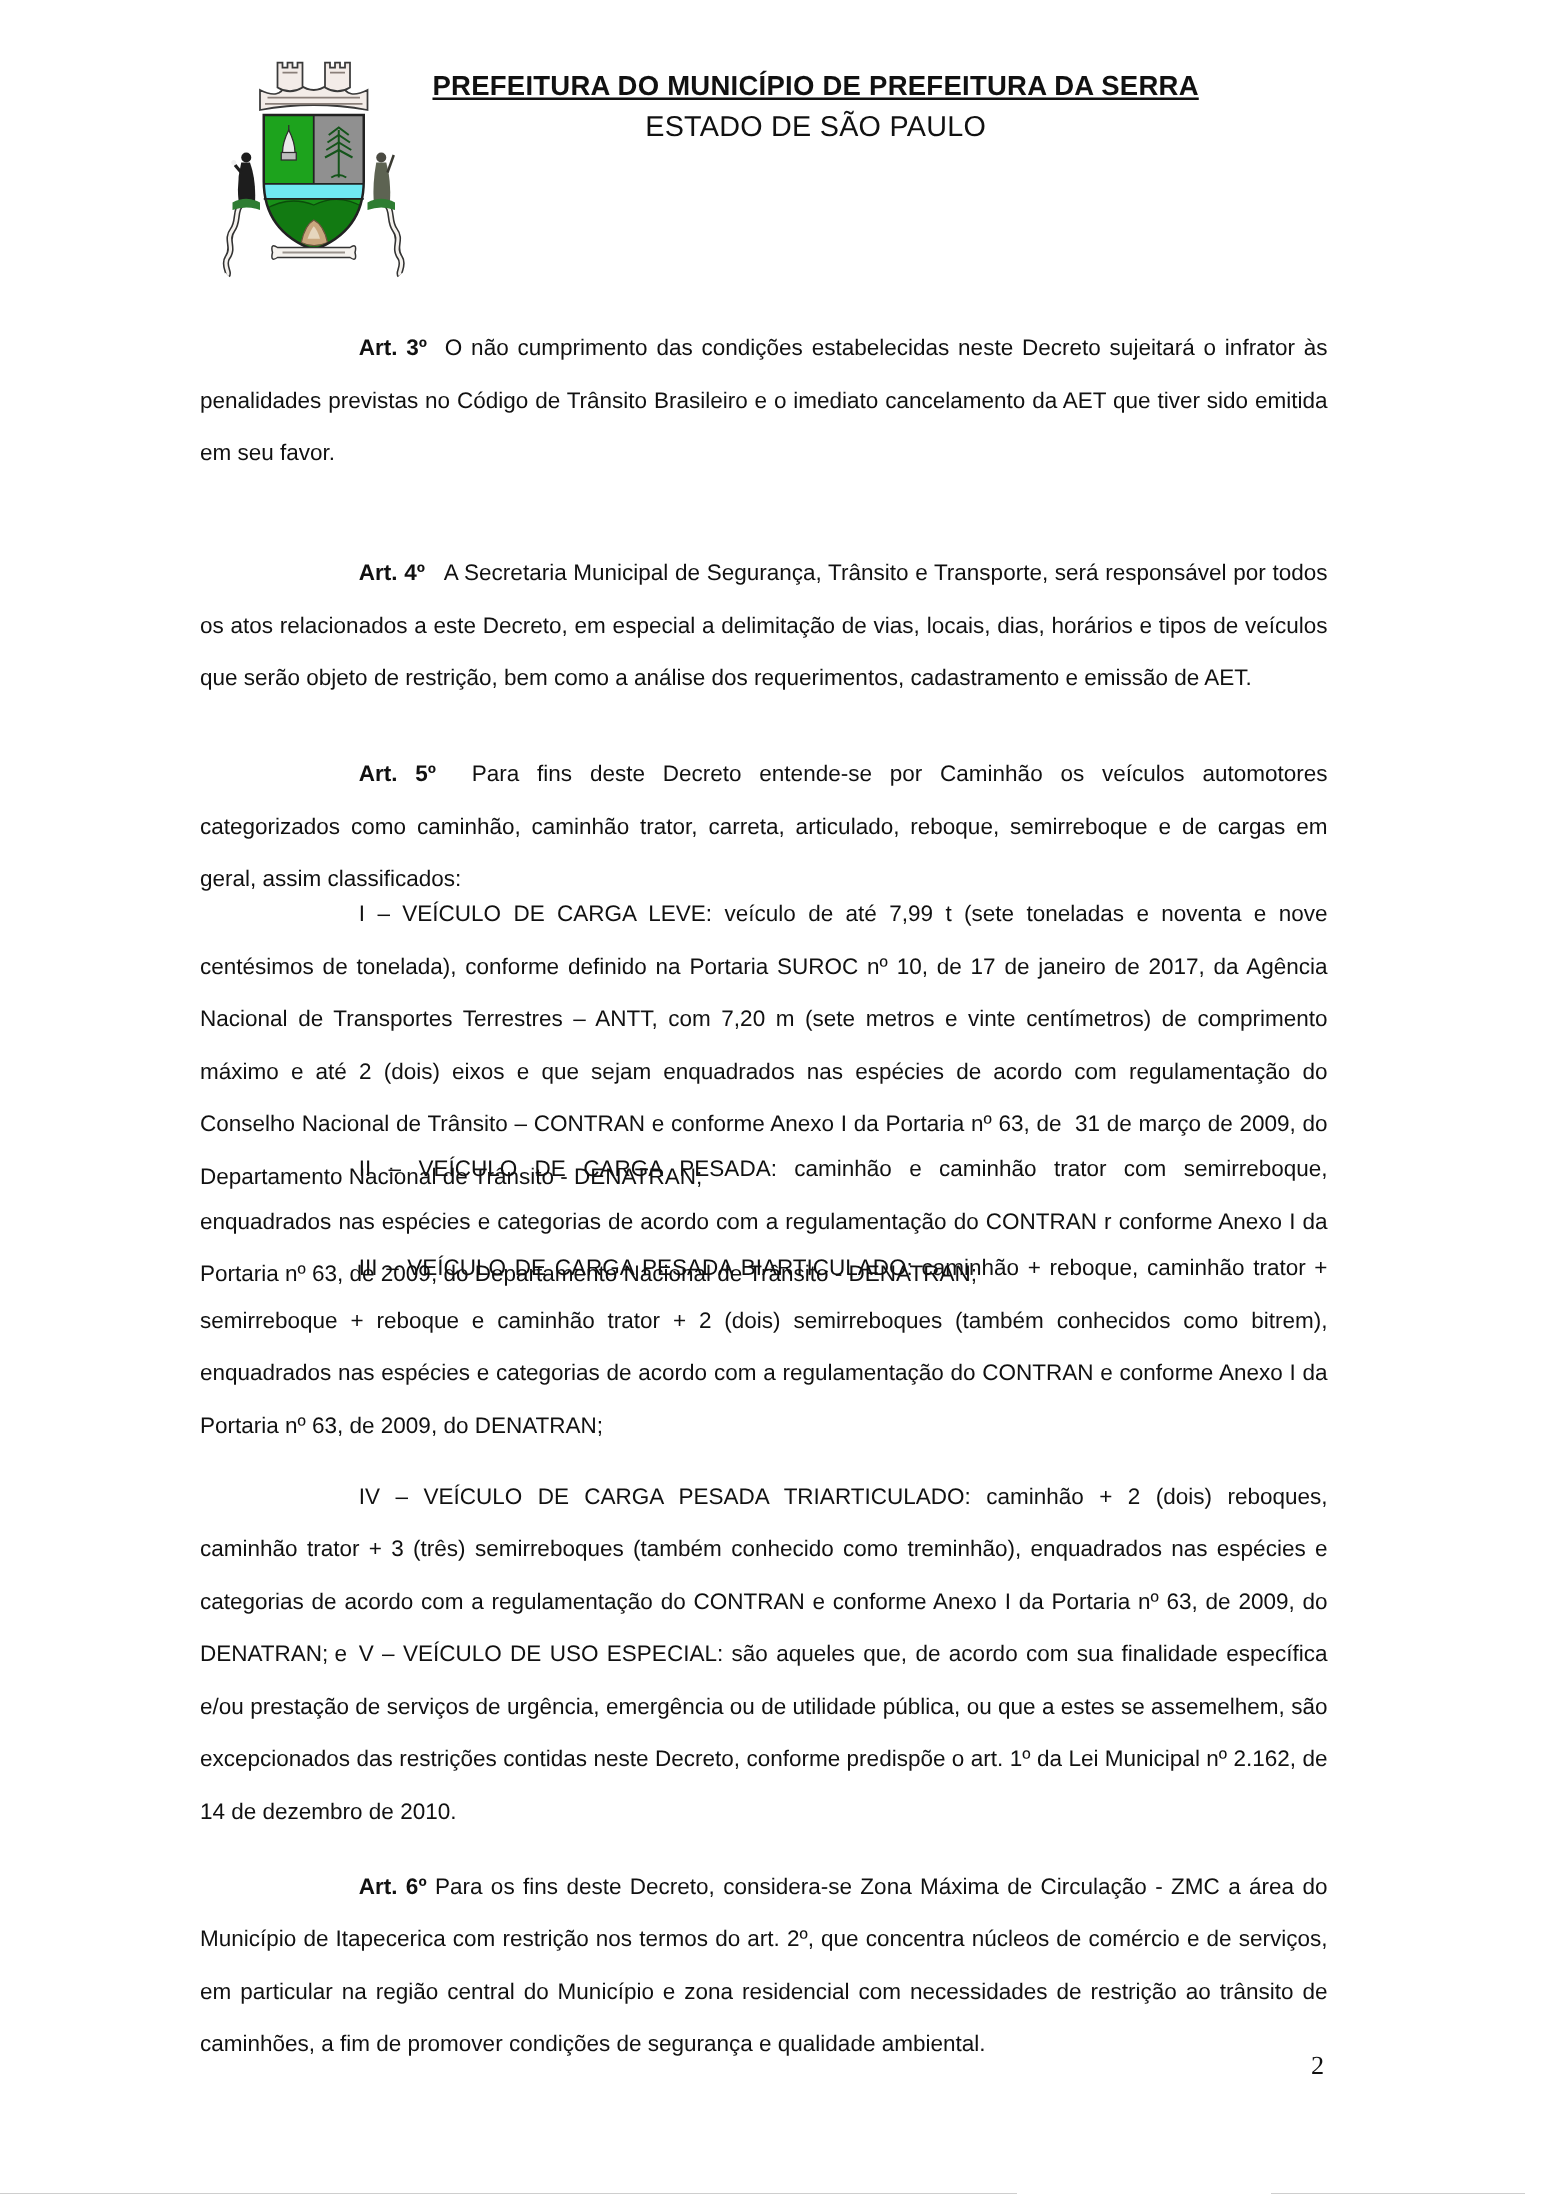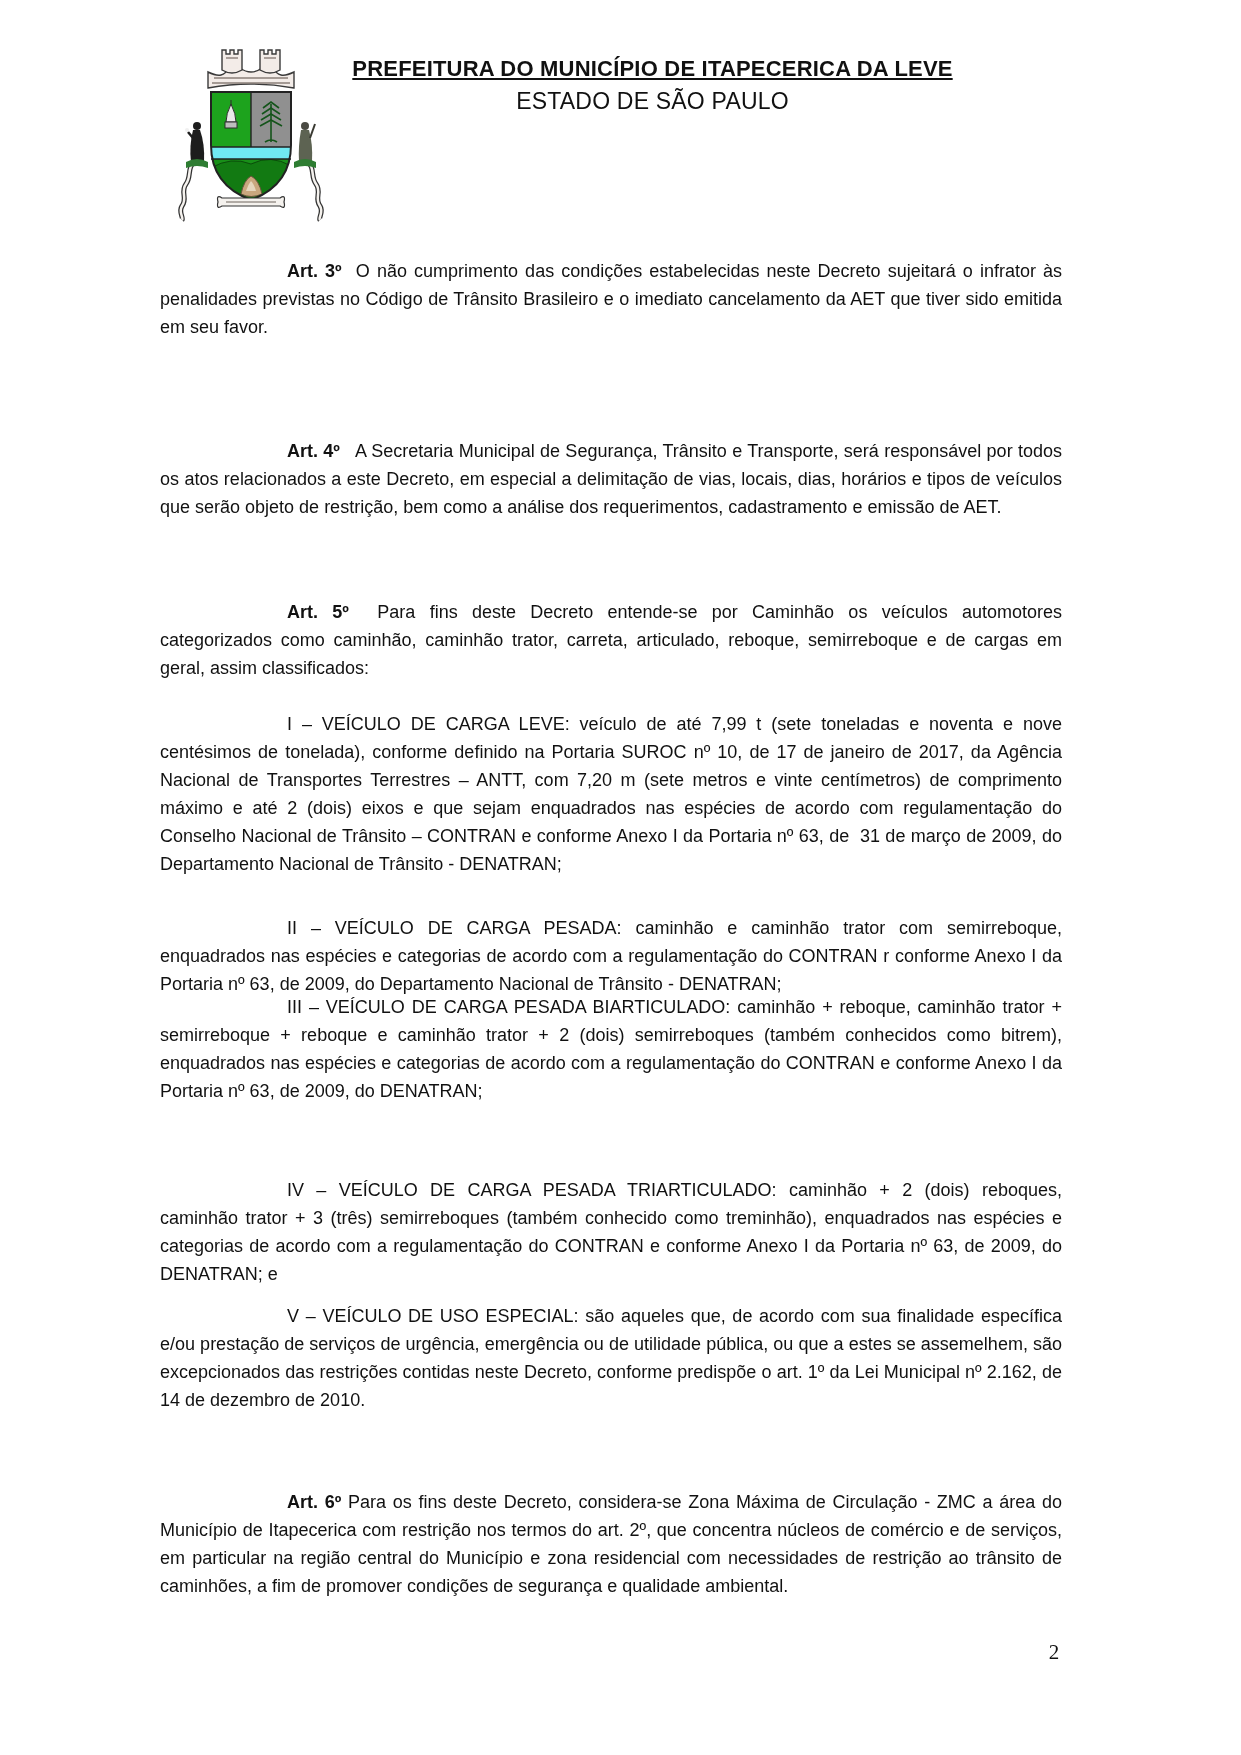--- a/index.html
+++ b/index.html
@@ -48,21 +48,21 @@
     top: 0;
     width: 902px;
     height: 100%;
   }
   .para {
     position: absolute;
     left: 0;
     width: 902px;
     margin: 0;
     font-size: 18px;
-    line-height: 28px;
+    line-height: 42px;
     text-align: justify;
     text-indent: 127px;
     white-space: pre-wrap;
   }
   .para .lead { font-weight: bold; }
   .p0 { top: 257px; }
   .p1 { top: 411px; margin-top: 26px; }
   .p2 { top: 598px; }
   .p3 { top: 710px; }
   .p4 { top: 914px; }
@@ -157,21 +157,21 @@
       </g>
 
       <g stroke="#333" stroke-width="1.2" fill="#f5f2ee">
         <path d="M52,160 Q50,152 56,156 L114,156 Q120,152 118,160 Q120,168 114,164 L56,164 Q50,168 52,160 Z"></path>
         <line x1="60" y1="160" x2="110" y2="160" stroke="#9a938d" stroke-width="1.5"></line>
       </g>
     </svg>
   </div>
 
   <div class="header-text">
-    <div class="title">PREFEITURA DO MUNICÍPIO DE ITAPECERICA DA LEVE</div>
+    <div class="title">PREFEITURA DO MUNICÍPIO DE PREFEITURA DA SERRA</div>
     <div class="subtitle">ESTADO DE SÃO PAULO</div>
   </div>
 
   <div class="doc-body">
 
     <p class="para p0"><span class="lead">Art. 3º</span><span>  O não cumprimento das condições estabelecidas neste Decreto sujeitará o infrator às penalidades previstas no Código de Trânsito Brasileiro e o imediato cancelamento da AET que tiver sido emitida em seu favor.</span></p>
 
     <p class="para p1"><span class="lead">Art. 4º</span><span>   A Secretaria Municipal de Segurança, Trânsito e Transporte, será responsável por todos os atos relacionados a este Decreto, em especial a delimitação de vias, locais, dias, horários e tipos de veículos que serão objeto de restrição, bem como a análise dos requerimentos, cadastramento e emissão de AET.</span></p>
 
     <p class="para p2"><span class="lead">Art. 5º</span><span>  Para fins deste Decreto entende-se por Caminhão os veículos automotores categorizados como caminhão, caminhão trator, carreta, articulado, reboque, semirreboque e de cargas em geral, assim classificados:</span></p>

